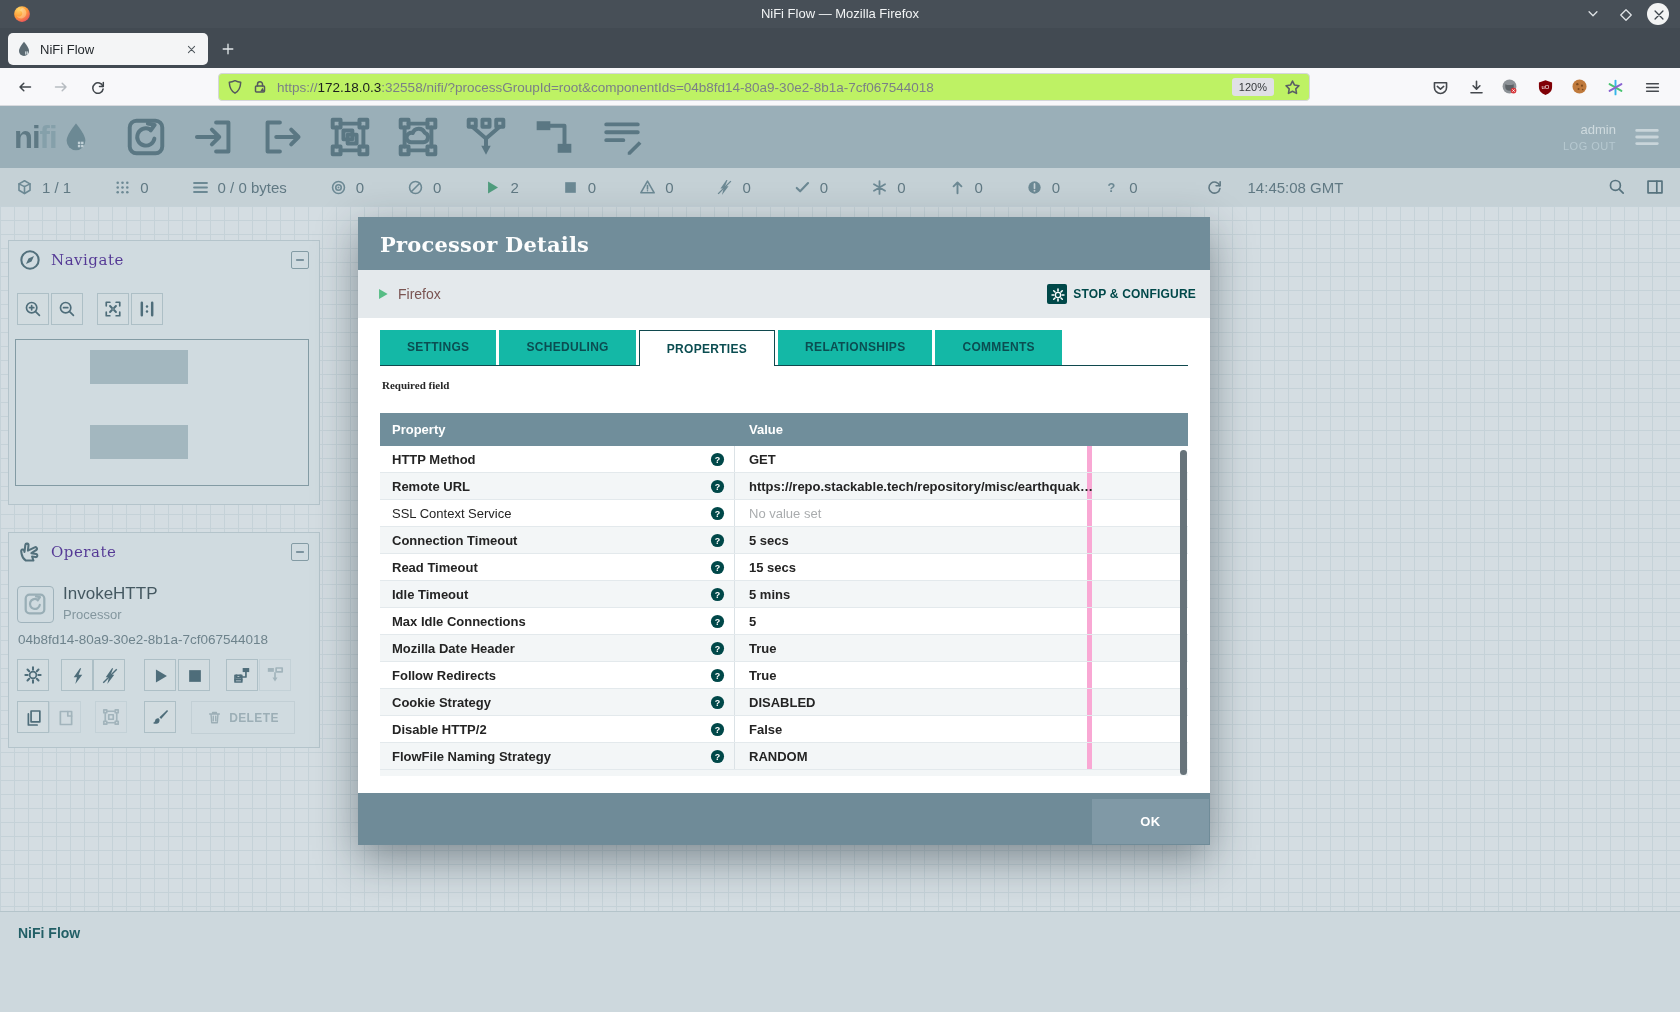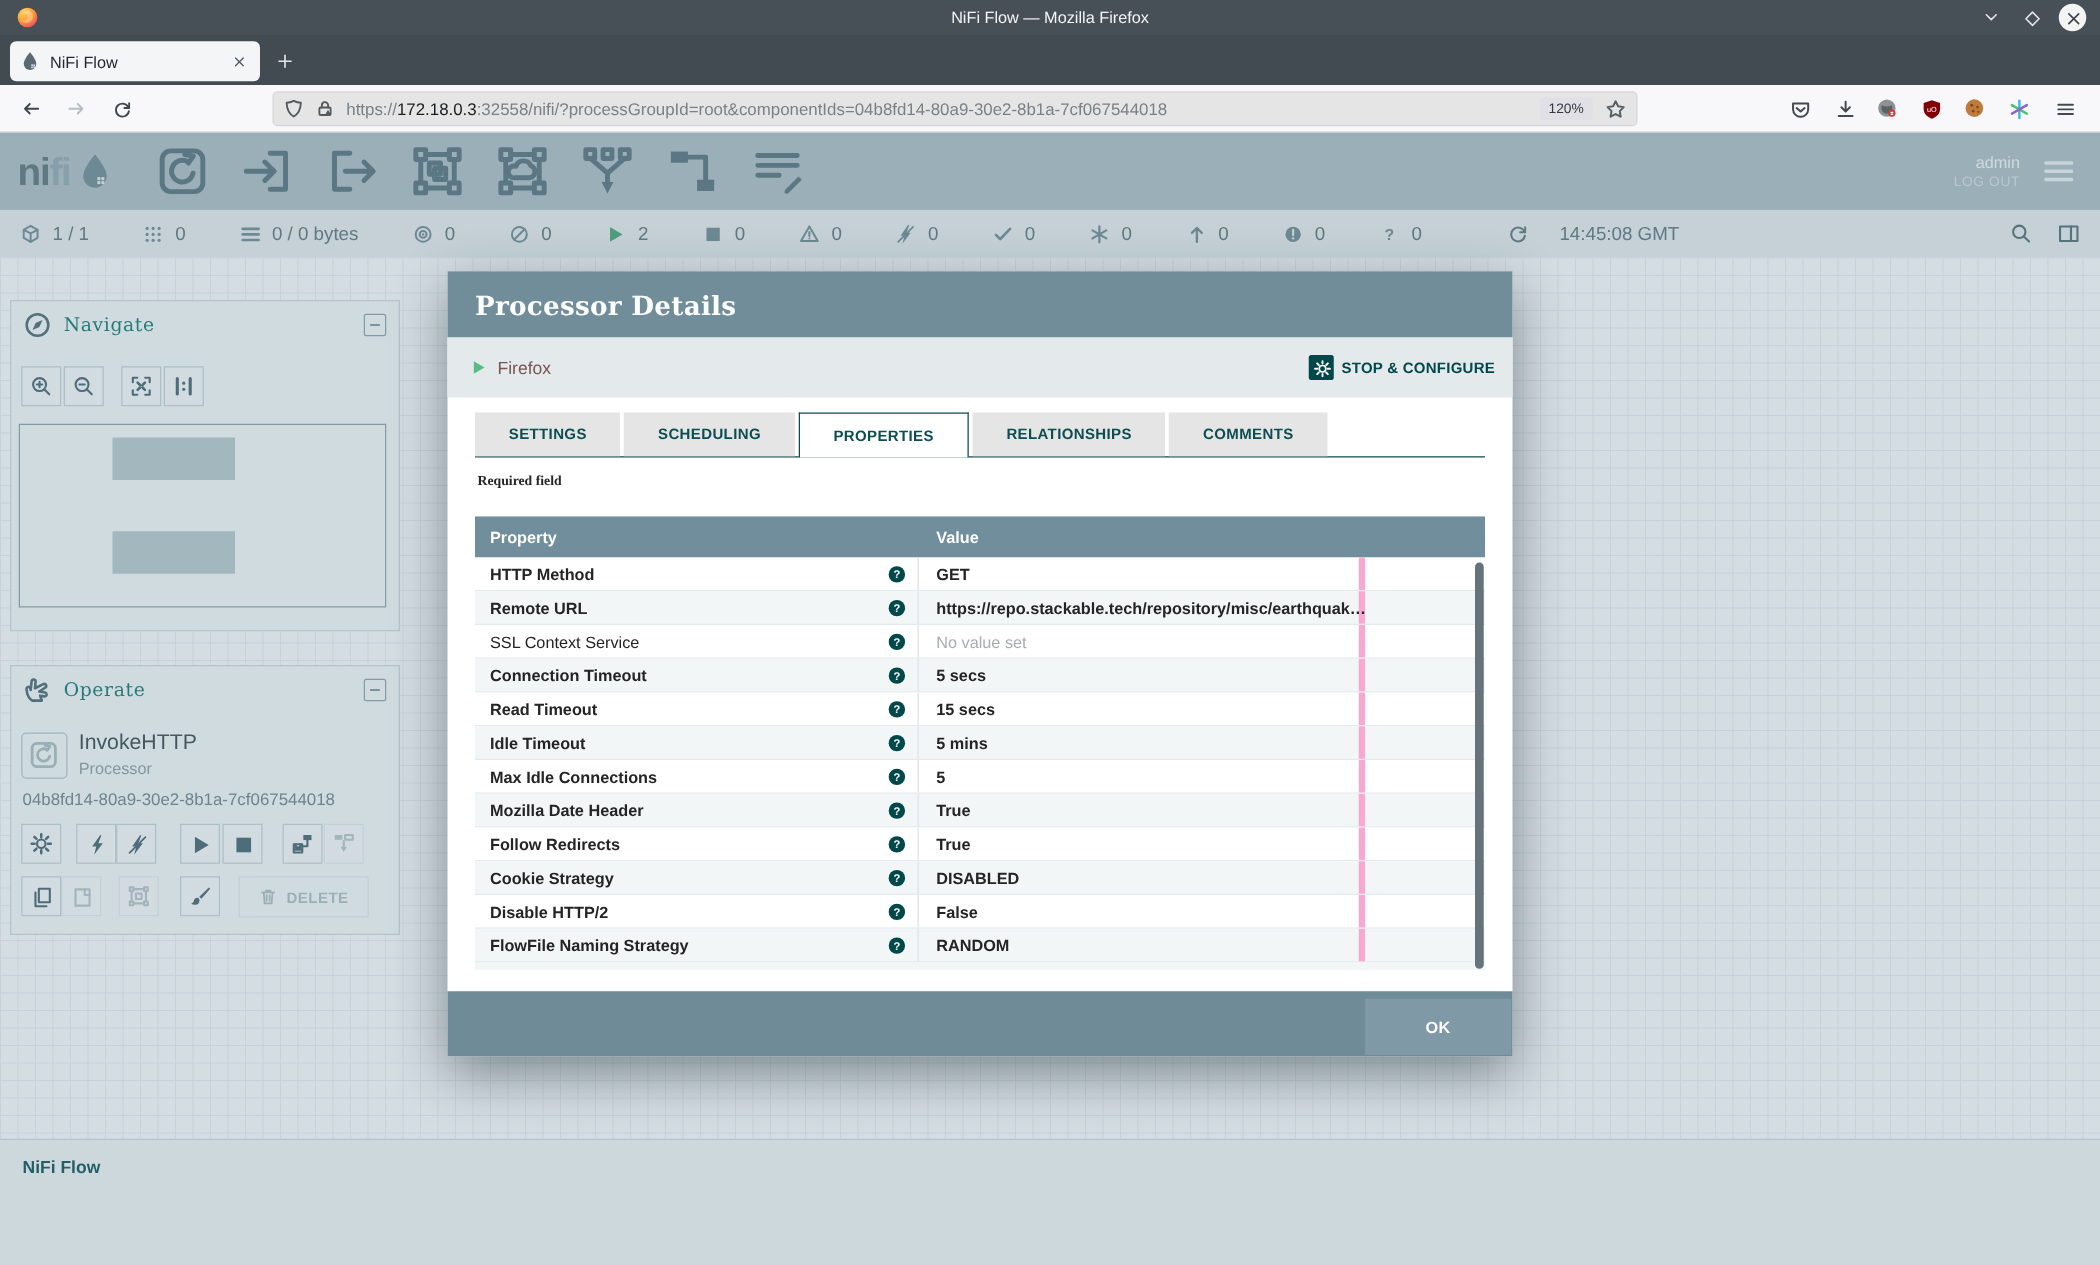--- a/index.html
+++ b/index.html
@@ -27,21 +27,21 @@
   #btab .tclose svg { width:11px; height:11px; }
   #newtab { position:absolute; left:216px; top:9px; width:24px; height:24px; color:#e3e8ea;
     display:flex; align-items:center; justify-content:center; }
   #newtab svg { width:14px; height:14px; }
 
   #navbar { position:relative; height:38px; background:#f8f8fa; border-bottom:1px solid #d8dade; }
   .nbtn { position:absolute; top:6px; width:26px; height:26px; display:flex; align-items:center;
     justify-content:center; color:#40464b; }
   .nbtn svg { width:16px; height:16px; }
   .nbtn.disabled { color:#b7bcc1; }
-  #urlbar { position:absolute; left:218px; top:5px; width:1092px; height:28px; background:#e5e5e5;
+  #urlbar { position:absolute; left:218px; top:5px; width:1092px; height:28px; background:#bef264;
     border:1px solid #d4d6db; border-radius:4px; display:flex; align-items:center; padding:0 8px; }
   #urlbar .uicon { width:16px; height:16px; color:#55595e; margin-right:9px; flex:none; }
   #url-text { font-size:13.5px; color:#7b8086; white-space:nowrap; overflow:hidden; flex:1; }
   #url-text .host { color:#1b1d1f; }
   #zoom-badge { flex:none; background:#e0e0e6; border-radius:3px; font-size:11px; color:#35383c;
     padding:3px 7px; margin:0 10px 0 8px; }
   #star-btn { flex:none; width:17px; height:17px; color:#5a5f64; }
   .rbtn { position:absolute; top:7px; width:24px; height:24px; display:flex; align-items:center; justify-content:center; color:#45494e; }
   .rbtn svg { width:17px; height:17px; }
 
@@ -82,21 +82,21 @@
     border-top:1px solid #ccd7db; z-index:1; }
   #breadcrumb { position:absolute; left:18px; top:13px; font-size:14px; font-weight:bold; color:#0a5156; }
 
   
   .panel { position:absolute; left:8px; width:312px; background:#f2f6f8;
     border:1px solid #ccd7dc; z-index:2; }
   #panel-navigate { top:134px; height:265px; }
   #panel-operate { top:426px; height:216px; }
   .p-head { position:absolute; left:10px; top:8px; display:flex; align-items:center; }
   .p-head .p-ic { width:22px; height:22px; color:#4a6773; margin-right:10px; }
-  .p-title { font-family:"DejaVu Serif", serif; font-size:15px; color:#0f766e; letter-spacing:.5px; }
+  .p-title { font-family:"DejaVu Serif", serif; font-size:15px; color:#4c1d95; letter-spacing:.5px; }
   .p-collapse { position:absolute; right:10px; top:10px; width:18px; height:18px;
     border:1px solid #8ba0a9; border-radius:2px; color:#5c7682;
     display:flex; align-items:center; justify-content:center; }
   .p-collapse svg { width:12px; height:12px; }
   .pbtn { position:absolute; width:32px; height:32px; border:1px solid #c3d0d6;
     display:flex; align-items:center; justify-content:center; color:#456370; background:rgba(255,255,255,.15); }
   .pbtn svg { width:18px; height:18px; }
   .pbtn.disabled { opacity:.35; }
   #minimap { position:absolute; left:6px; top:98px; width:294px; height:147px;
     border:1px solid #8ba0a9; }
@@ -122,21 +122,21 @@
   #dlg-status { position:absolute; left:0; top:53px; width:100%; height:48px; background:#e4e9ec; }
   #run-ic { position:absolute; left:18px; top:17px; width:14px; height:14px; color:#57bd85; }
   #run-label { position:absolute; left:40px; top:16px; font-size:14px; font-weight:500; color:#7a5452; }
   #dlg-action { position:absolute; right:14px; top:14px; display:flex; align-items:center; gap:6px;justify-content:center; }
   #dlg-action .gearbox { width:20px; height:20px; background:#004849; border-radius:2px;
     color:#fff; display:flex; align-items:center; justify-content:center; }
   #dlg-action .gearbox svg { width:14px; height:14px; }
   #dlg-action .alabel { font-size:12px; font-weight:bold; color:#004849; letter-spacing:.2px; }
   #dlg-tabs { position:absolute; left:22px; top:113px; width:808px; height:36px; display:flex;
     gap:3px; border-bottom:1px solid #10494e; align-items:flex-end; }
-  .dtab { height:35px; line-height:35px; padding:0 27px; background:#e5e5e5; font-size:12px;
+  .dtab { height:35px; line-height:35px; padding:0 27px; background:#14b8a6; font-size:12px;
     font-weight:bold; color:#0b4d51; letter-spacing:.3px; }
   .dtab.active { background:#fff; border:1px solid #10494e; border-bottom:none; height:36px;
     line-height:36px; margin-bottom:-1px; }
   #req-note { position:absolute; left:24px; top:162px; font-size:11px; font-weight:bold; color:#262626;font-family:Liberation Serif, serif; }
   #ptable { position:absolute; left:22px; top:196px; width:808px; height:364px; overflow:hidden; }
   #thead { display:flex; height:33px; background:#708e9b; color:#fff; font-size:13px;
     font-weight:bold; align-items:center; }
   .c-prop { width:355px; padding-left:12px; flex:none; }
   .c-val { width:357px; padding-left:14px; flex:none; }
   .prow { display:flex; height:27px; align-items:center; border-bottom:1px solid #e3e9ec;

